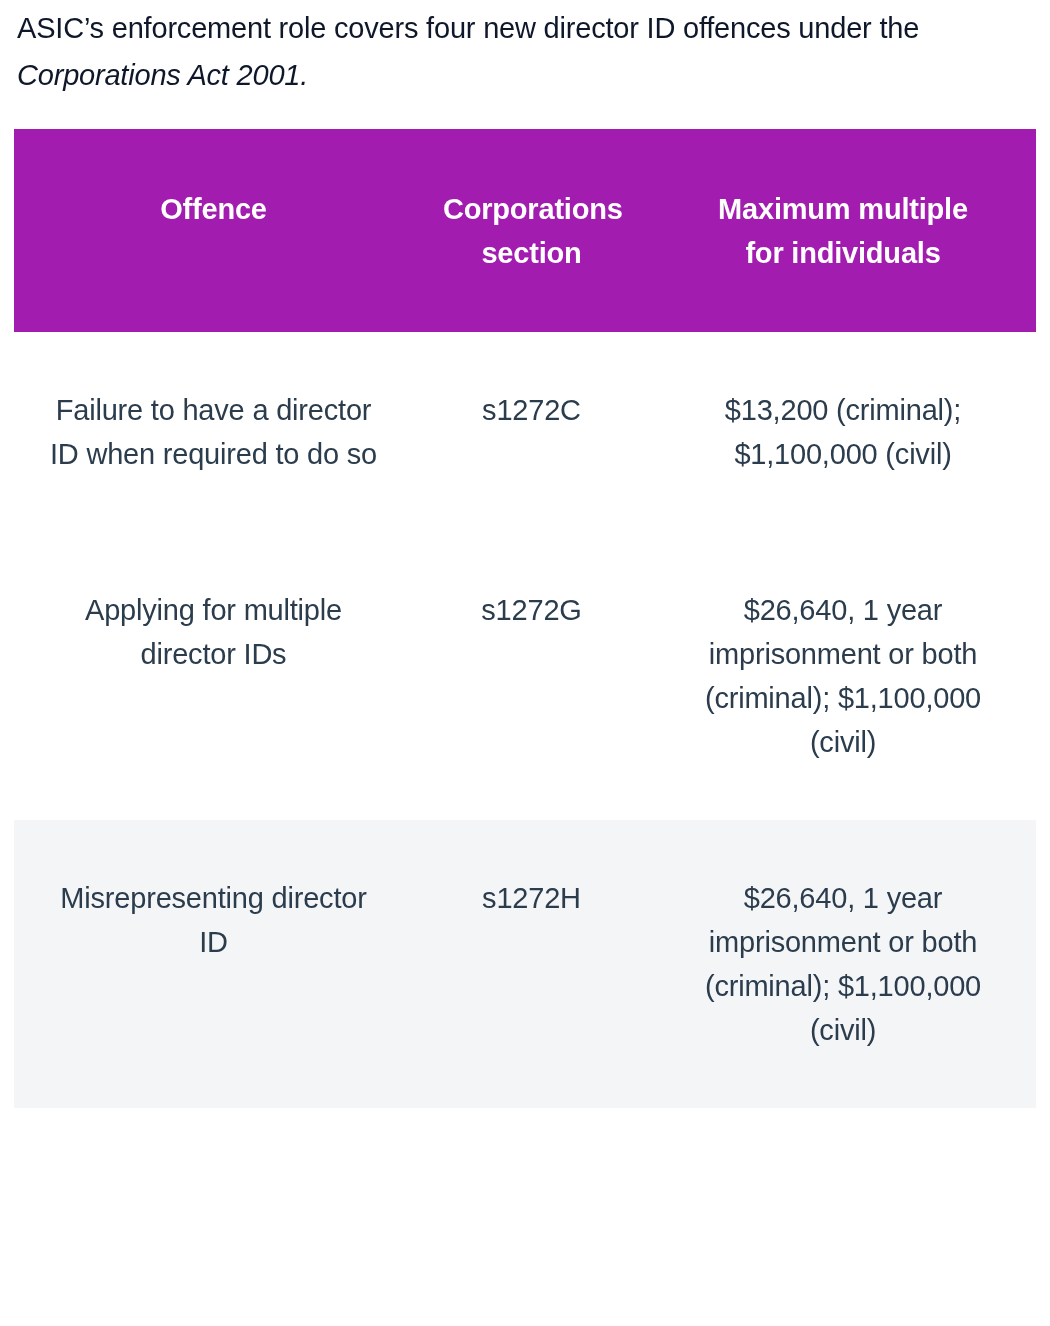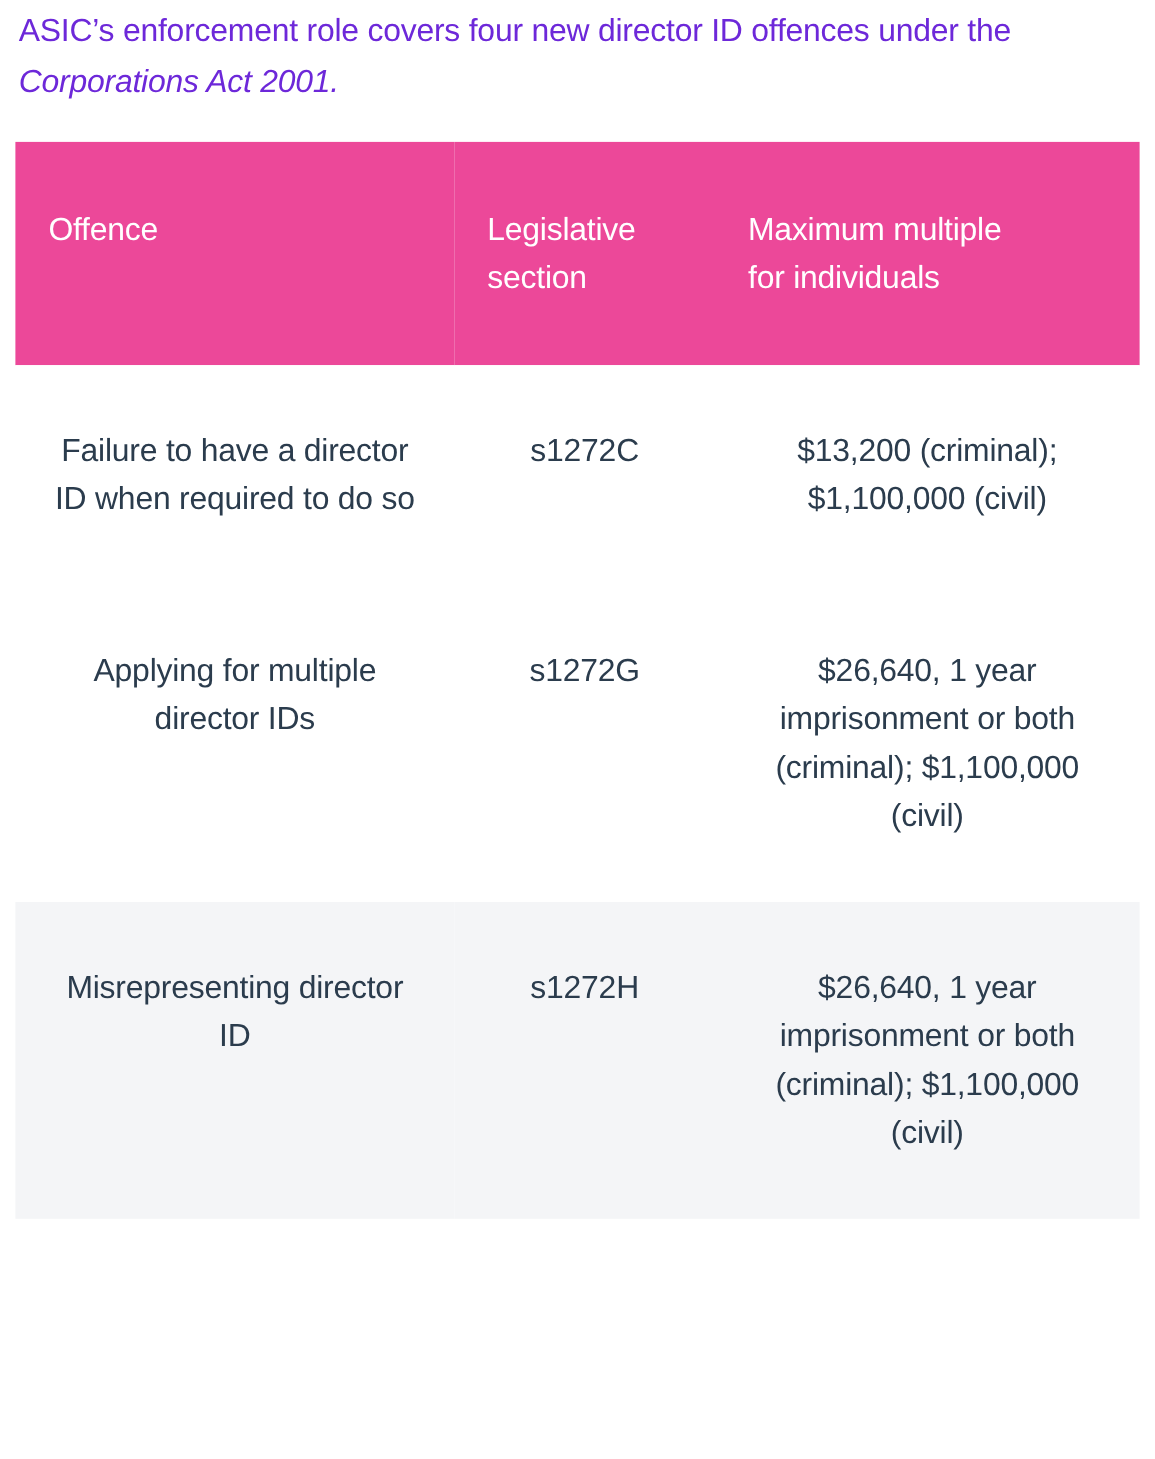--- a/index.html
+++ b/index.html
@@ -11,40 +11,40 @@
   }
   body {
     width: 1050px;
     height: 1326px;
     overflow: hidden;
   }
   .intro {
     margin: 5px 14px 30px 17px;
     font-size: 29px;
     line-height: 47px;
-    color: #6d28d9;
+    color: #0f172a;
     letter-spacing: -0.2px;
   }
   .intro .act-name {
     font-style: italic;
   }
   table.offences {
     margin-left: 14px;
     width: 1022px;
     border-collapse: collapse;
     table-layout: fixed;
   }
   col.c1 { width: 399px; }
   col.c2 { width: 237px; }
   col.c3 { width: 386px; }
   th {
-    background: #ec4899;
+    background: #a21caf;
     color: #ffffff;
-    font-weight: normal;
-    text-align: left;
+    font-weight: bold;
+    text-align: center;
     vertical-align: top;
     padding: 58px 30px 57px 30px;
     font-size: 29px;
     line-height: 44px;
     white-space: pre-line;
     letter-spacing: -0.2px;
   }
   td {
     color: #2b3c4d;
     text-align: center;
@@ -67,21 +67,21 @@
 
 <table class="offences">
   <colgroup>
     <col class="c1">
     <col class="c2">
     <col class="c3">
   </colgroup>
   <thead>
     <tr>
       <th>Offence</th>
-      <th>Legislative
+      <th>Corporations
 section</th>
       <th>Maximum multiple
 for individuals</th>
     </tr>
   </thead>
   <tbody>
     <tr>
       <td>Failure to have a director
 ID when required to do so</td>
       <td>s1272C</td>

